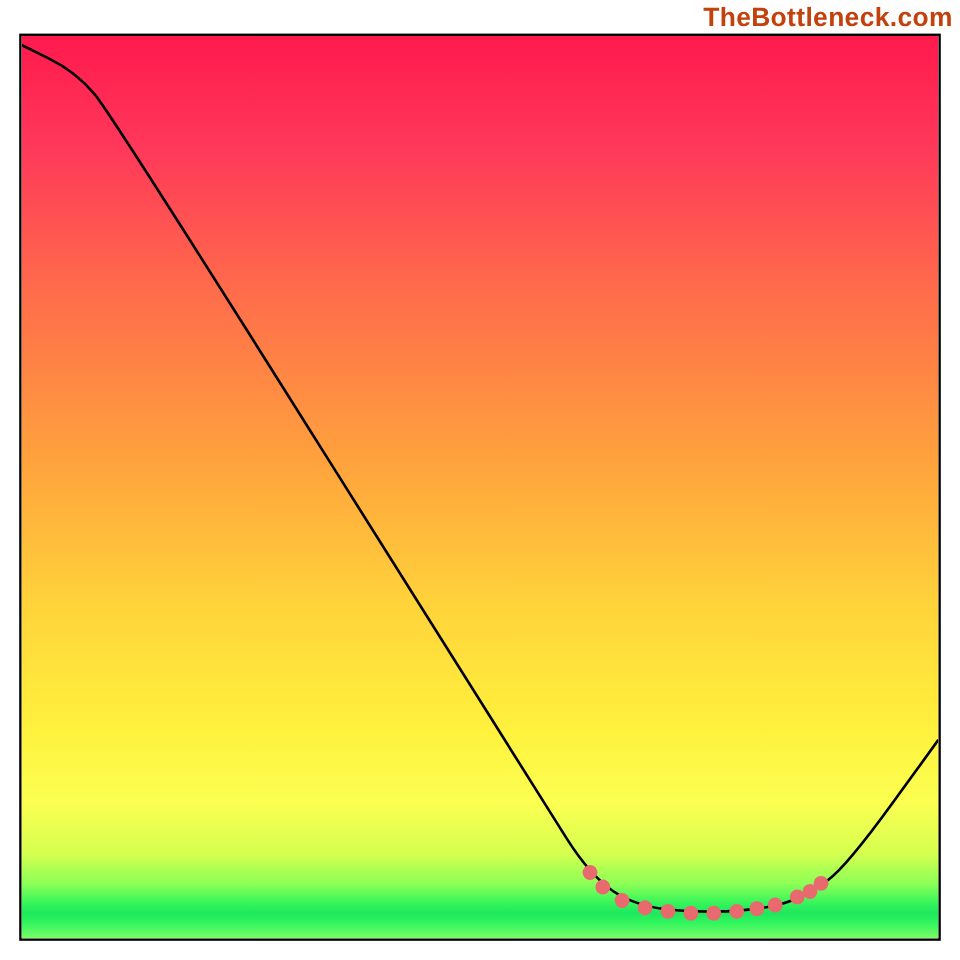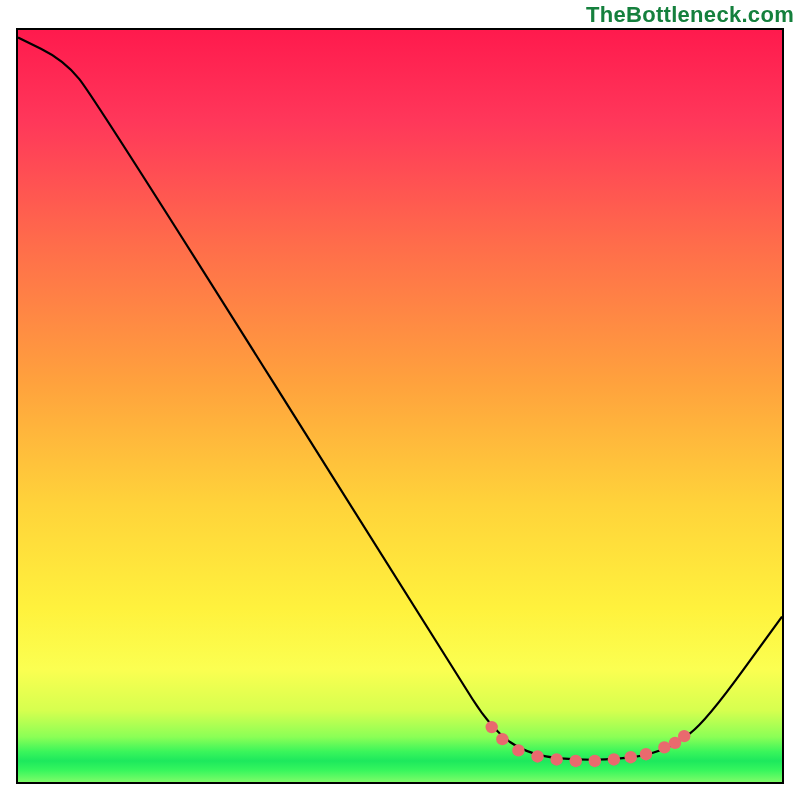--- a/index.html
+++ b/index.html
@@ -11,21 +11,21 @@
     overflow: hidden;
     position: relative;
     font-family: Arial, Helvetica, sans-serif;
   }
   .watermark {
     position: absolute;
     top: 2px;
     right: 6px;
     font-size: 22px;
     font-weight: bold;
-    color: #15803d;
+    color: #c2410c;
     letter-spacing: 0.3px;
     z-index: 10;
     text-align: center;
   }
   .chart-box {
     position: absolute;
     left: 16px;
     top: 28px;
     width: 768px;
     height: 756px;

